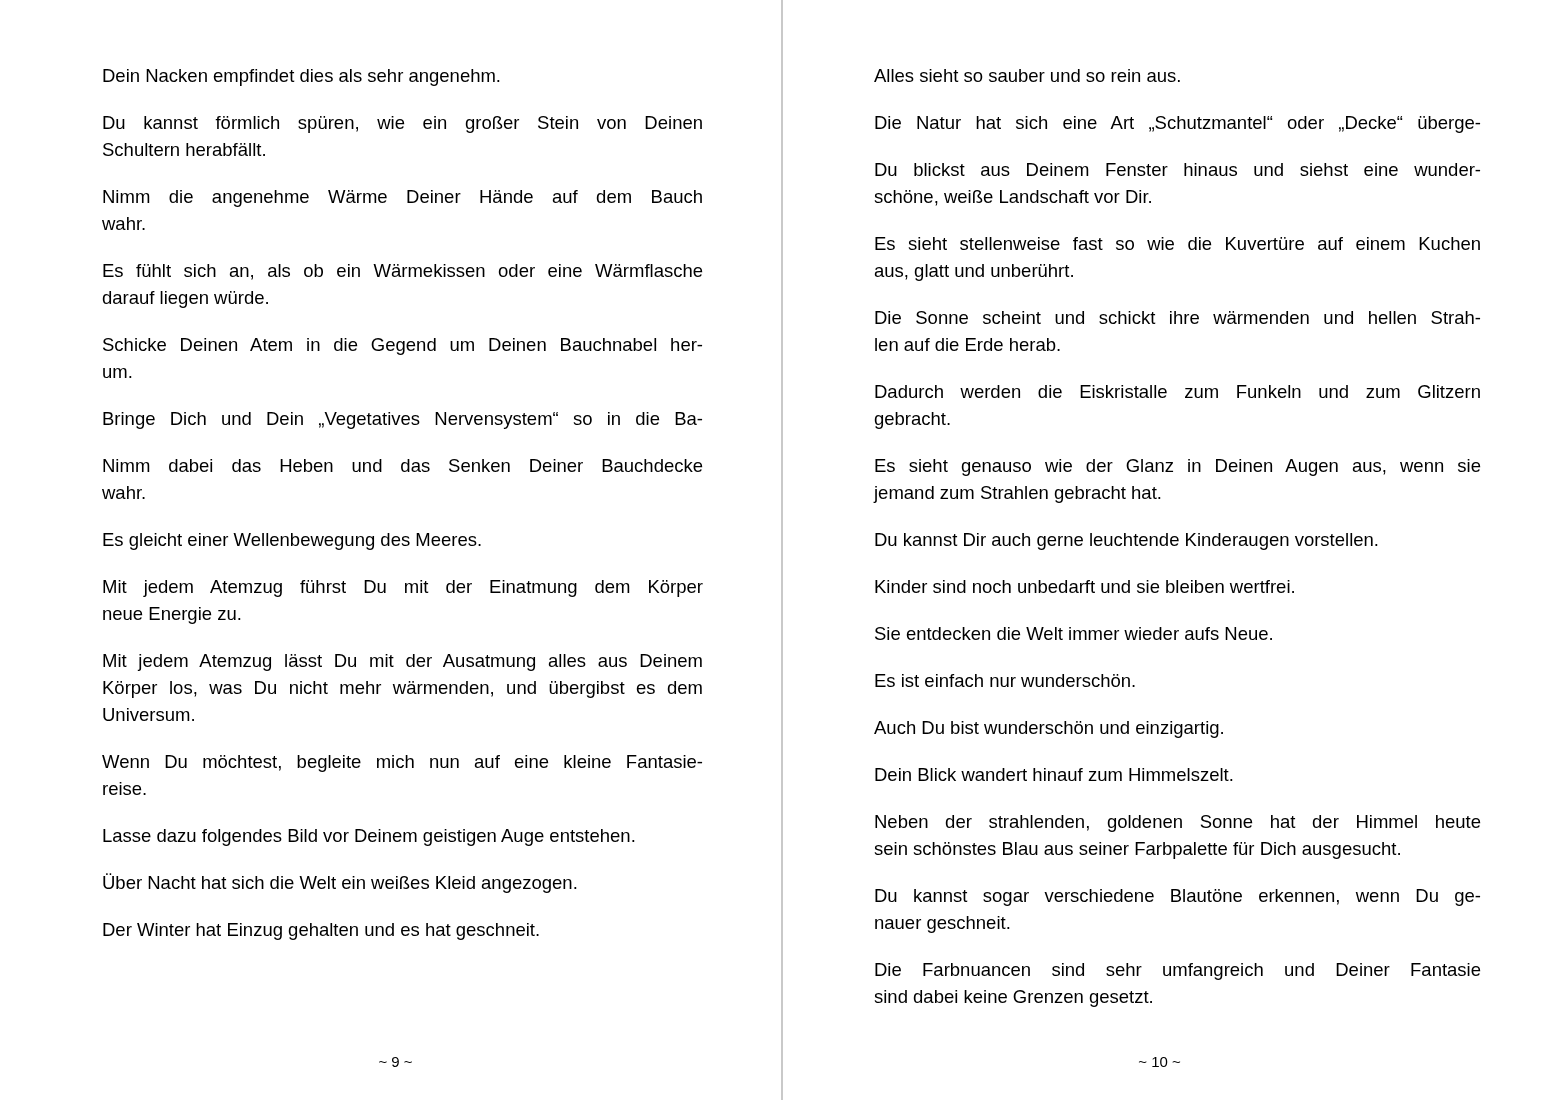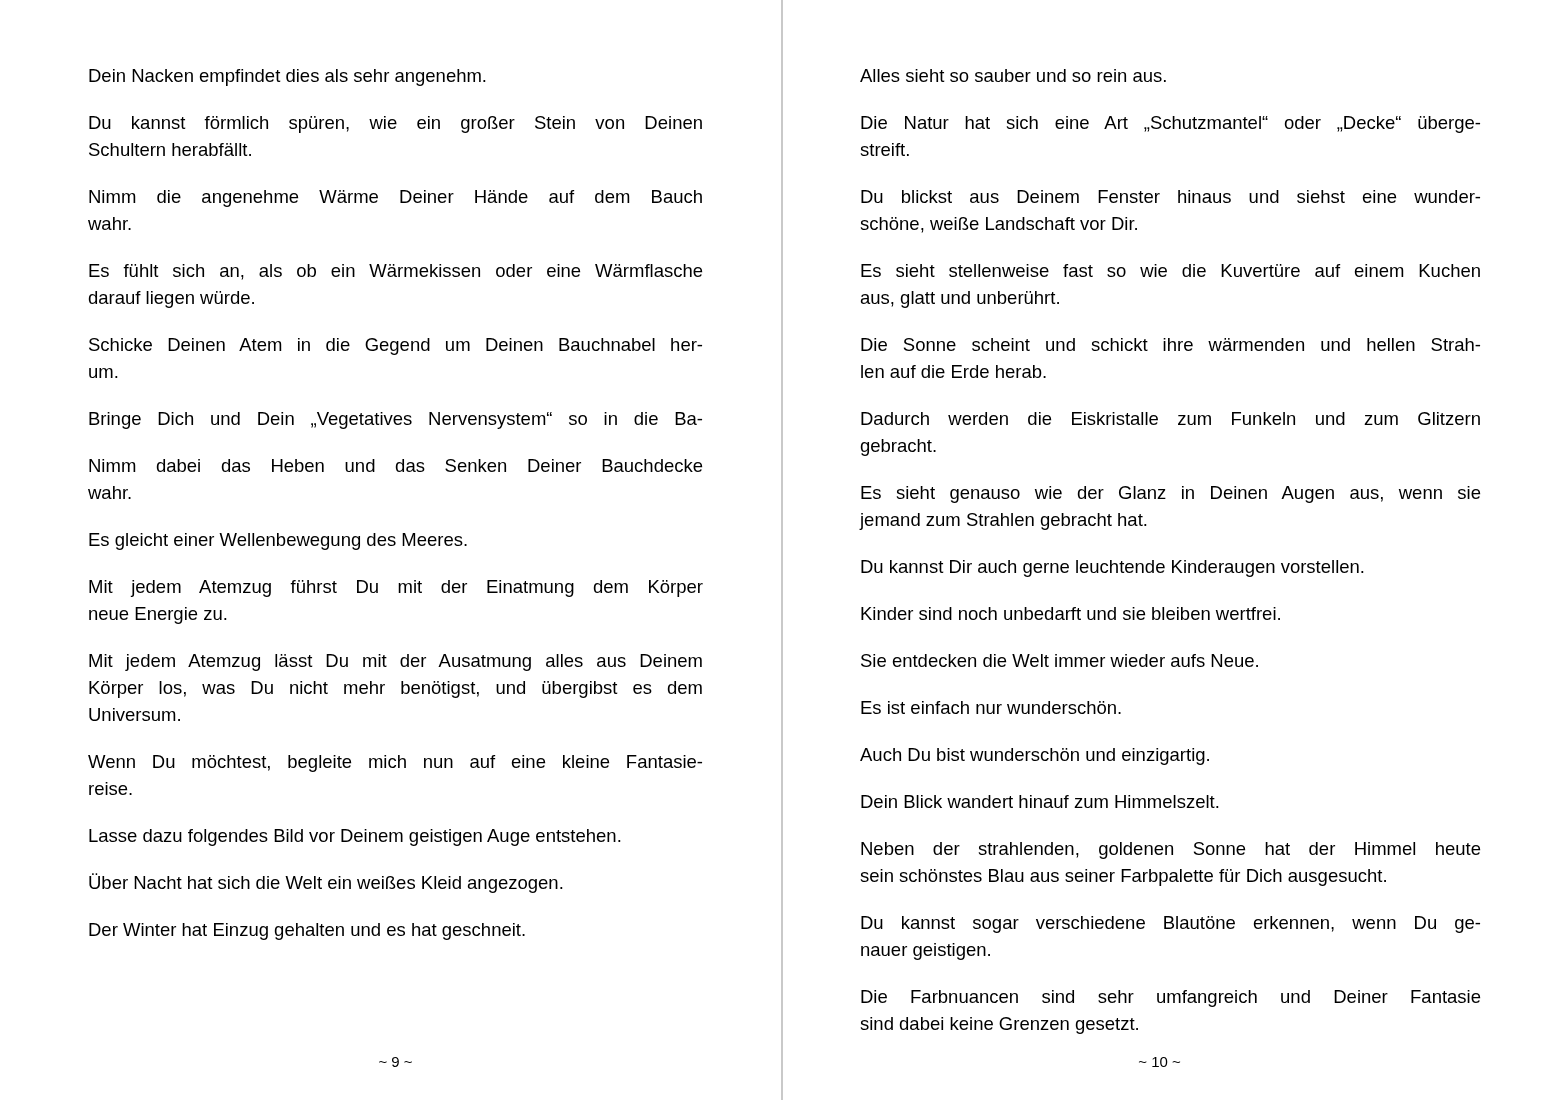--- a/index.html
+++ b/index.html
@@ -35,21 +35,21 @@
     width: 2px;
     height: 1100px;
     background: #c9c9c9;
   }
   .textblock {
     position: absolute;
     top: 62px;
   }
   .page-left  .textblock { left: 88px; width: 615px; }
   .page-right .textblock { left: 77px; width: 621px; }
-  .paragraph { margin: 0 0 20px 0; }
+  .paragraph { margin: 0 0 20px 14px; }
   .paragraph:last-child { margin-bottom: 0; }
   .line {
     font-size: 18.5px;
     line-height: 27px;
     white-space: normal;
   }
   .line.fill {
     text-align: justify;
     text-align-last: justify;
   }
@@ -99,21 +99,21 @@
         </div>
         <div class="paragraph">
           <div class="line">Es gleicht einer Wellenbewegung des Meeres.</div>
         </div>
         <div class="paragraph">
           <div class="line fill">Mit jedem Atemzug führst Du mit der Einatmung dem Körper</div>
           <div class="line">neue Energie zu.</div>
         </div>
         <div class="paragraph">
           <div class="line fill">Mit jedem Atemzug lässt Du mit der Ausatmung alles aus Deinem</div>
-          <div class="line fill">Körper los, was Du nicht mehr benötigst, und übergibst es dem</div>
+          <div class="line fill">Körper los, was Du nicht mehr wärmenden, und übergibst es dem</div>
           <div class="line">Universum.</div>
         </div>
         <div class="paragraph">
           <div class="line fill">Wenn Du möchtest, begleite mich nun auf eine kleine Fantasie-</div>
           <div class="line">reise.</div>
         </div>
         <div class="paragraph">
           <div class="line">Lasse dazu folgendes Bild vor Deinem geistigen Auge entstehen.</div>
         </div>
         <div class="paragraph">
@@ -128,21 +128,20 @@
 
   <div class="divider"></div>
 
   <section class="page page-right">
     <div class="textblock">
         <div class="paragraph">
           <div class="line">Alles sieht so sauber und so rein aus.</div>
         </div>
         <div class="paragraph">
           <div class="line fill">Die Natur hat sich eine Art „Schutzmantel“ oder „Decke“ überge-</div>
-          <div class="line">streift.</div>
         </div>
         <div class="paragraph">
           <div class="line fill">Du blickst aus Deinem Fenster hinaus und siehst eine wunder-</div>
           <div class="line">schöne, weiße Landschaft vor Dir.</div>
         </div>
         <div class="paragraph">
           <div class="line fill">Es sieht stellenweise fast so wie die Kuvertüre auf einem Kuchen</div>
           <div class="line">aus, glatt und unberührt.</div>
         </div>
         <div class="paragraph">
@@ -174,21 +173,21 @@
         </div>
         <div class="paragraph">
           <div class="line">Dein Blick wandert hinauf zum Himmelszelt.</div>
         </div>
         <div class="paragraph">
           <div class="line fill">Neben der strahlenden, goldenen Sonne hat der Himmel heute</div>
           <div class="line">sein schönstes Blau aus seiner Farbpalette für Dich ausgesucht.</div>
         </div>
         <div class="paragraph">
           <div class="line fill">Du kannst sogar verschiedene Blautöne erkennen, wenn Du ge-</div>
-          <div class="line">nauer geistigen.</div>
+          <div class="line">nauer geschneit.</div>
         </div>
         <div class="paragraph">
           <div class="line fill">Die Farbnuancen sind sehr umfangreich und Deiner Fantasie</div>
           <div class="line">sind dabei keine Grenzen gesetzt.</div>
         </div>
       </div>
     <div class="page-number">~ 10 ~</div>
   </section>
 
 </div>

